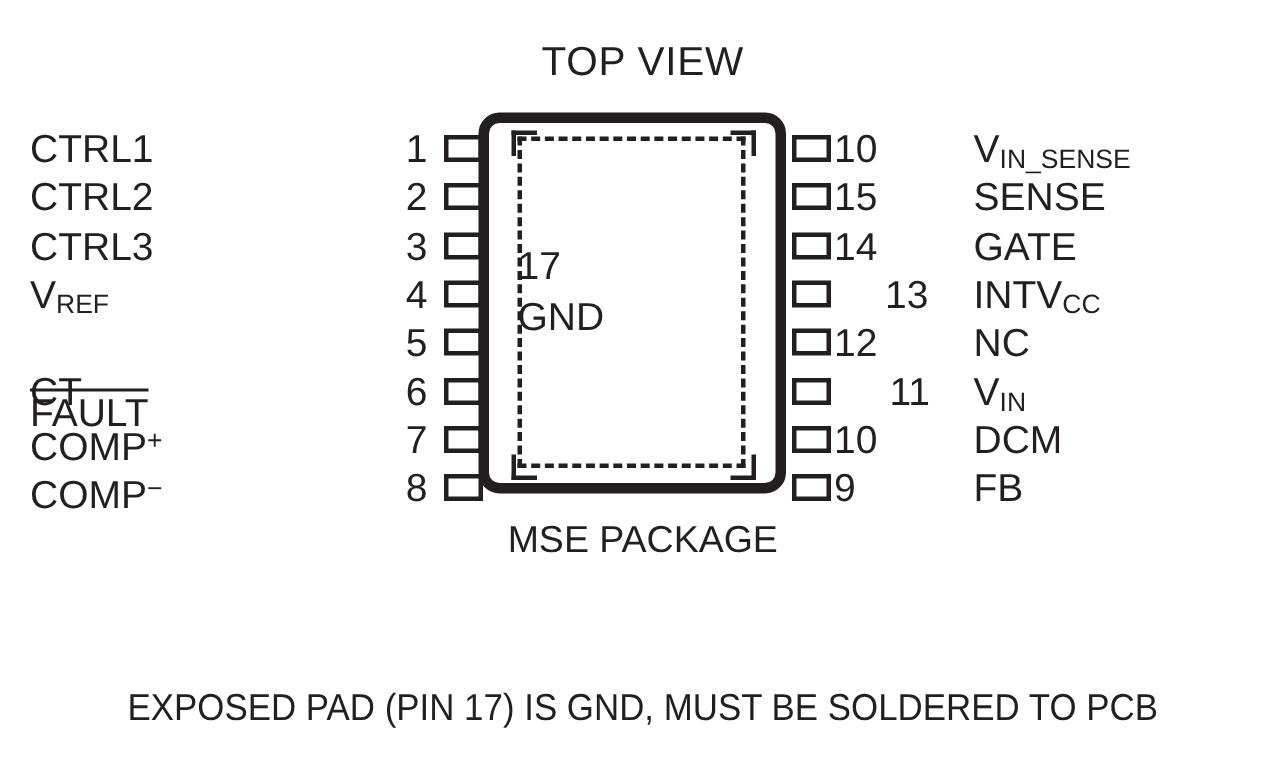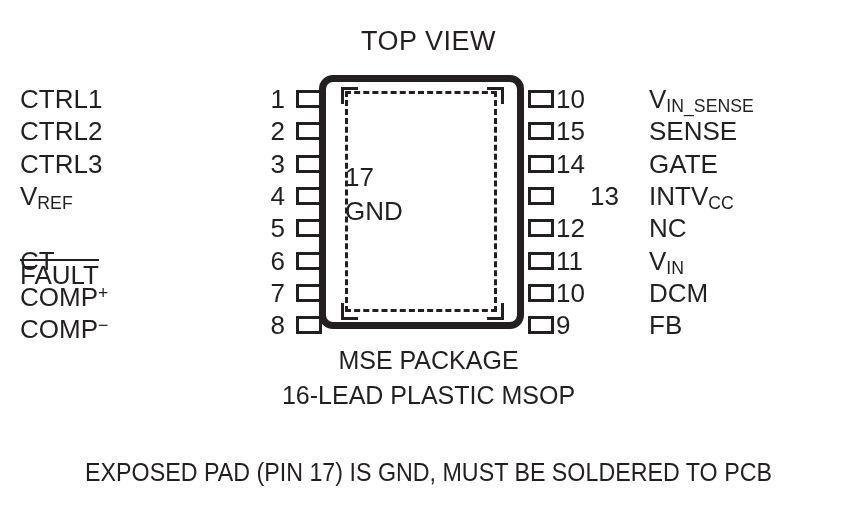--- a/index.html
+++ b/index.html
@@ -139,21 +139,21 @@
       <div class="pin right" style="top: 154.6px;"></div>
       <div class="num-right" style="top: 150.6px;">14</div>
       <div class="lab-right" style="top: 150.6px;">GATE</div>
       <div class="pin right" style="top: 186.9px;"></div>
       <div class="num-right" style="top: 182.9px; margin-left: 34px;">13</div>
       <div class="lab-right" style="top: 182.9px;">INTV<sub>CC</sub></div>
       <div class="pin right" style="top: 219.2px;"></div>
       <div class="num-right" style="top: 215.2px;">12</div>
       <div class="lab-right" style="top: 215.2px;">NC</div>
       <div class="pin right" style="top: 251.5px;"></div>
-      <div class="num-right" style="top: 247.5px;">11</div>
+      <div class="num-right" style="top: 247.5px; margin-left: 37px;">11</div>
       <div class="lab-right" style="top: 247.5px;">V<sub>IN</sub></div>
       <div class="pin right" style="top: 283.8px;"></div>
       <div class="num-right" style="top: 279.8px;">10</div>
       <div class="lab-right" style="top: 279.8px;">DCM</div>
       <div class="pin right" style="top: 316.1px;"></div>
       <div class="num-right" style="top: 312.1px;">9</div>
       <div class="lab-right" style="top: 312.1px;">FB</div>
     </div>
 
   <div class="body-outline"></div>
@@ -163,18 +163,17 @@
   <div class="pad-corner pc-tr"></div>
   <div class="pad-corner pc-bl"></div>
   <div class="pad-corner pc-br"></div>
 
   <div class="pad-text">
     <div>17</div>
     <div>GND</div>
   </div>
 
   <div class="cap cap1">MSE PACKAGE</div>
-  <div class="cap cap2">16-LEAD PLASTIC MSOP</div>
 
 
   <div class="cap cap4">EXPOSED PAD (PIN 17) IS GND, MUST BE SOLDERED TO PCB</div>
 
 </div>
 
 </body></html>

